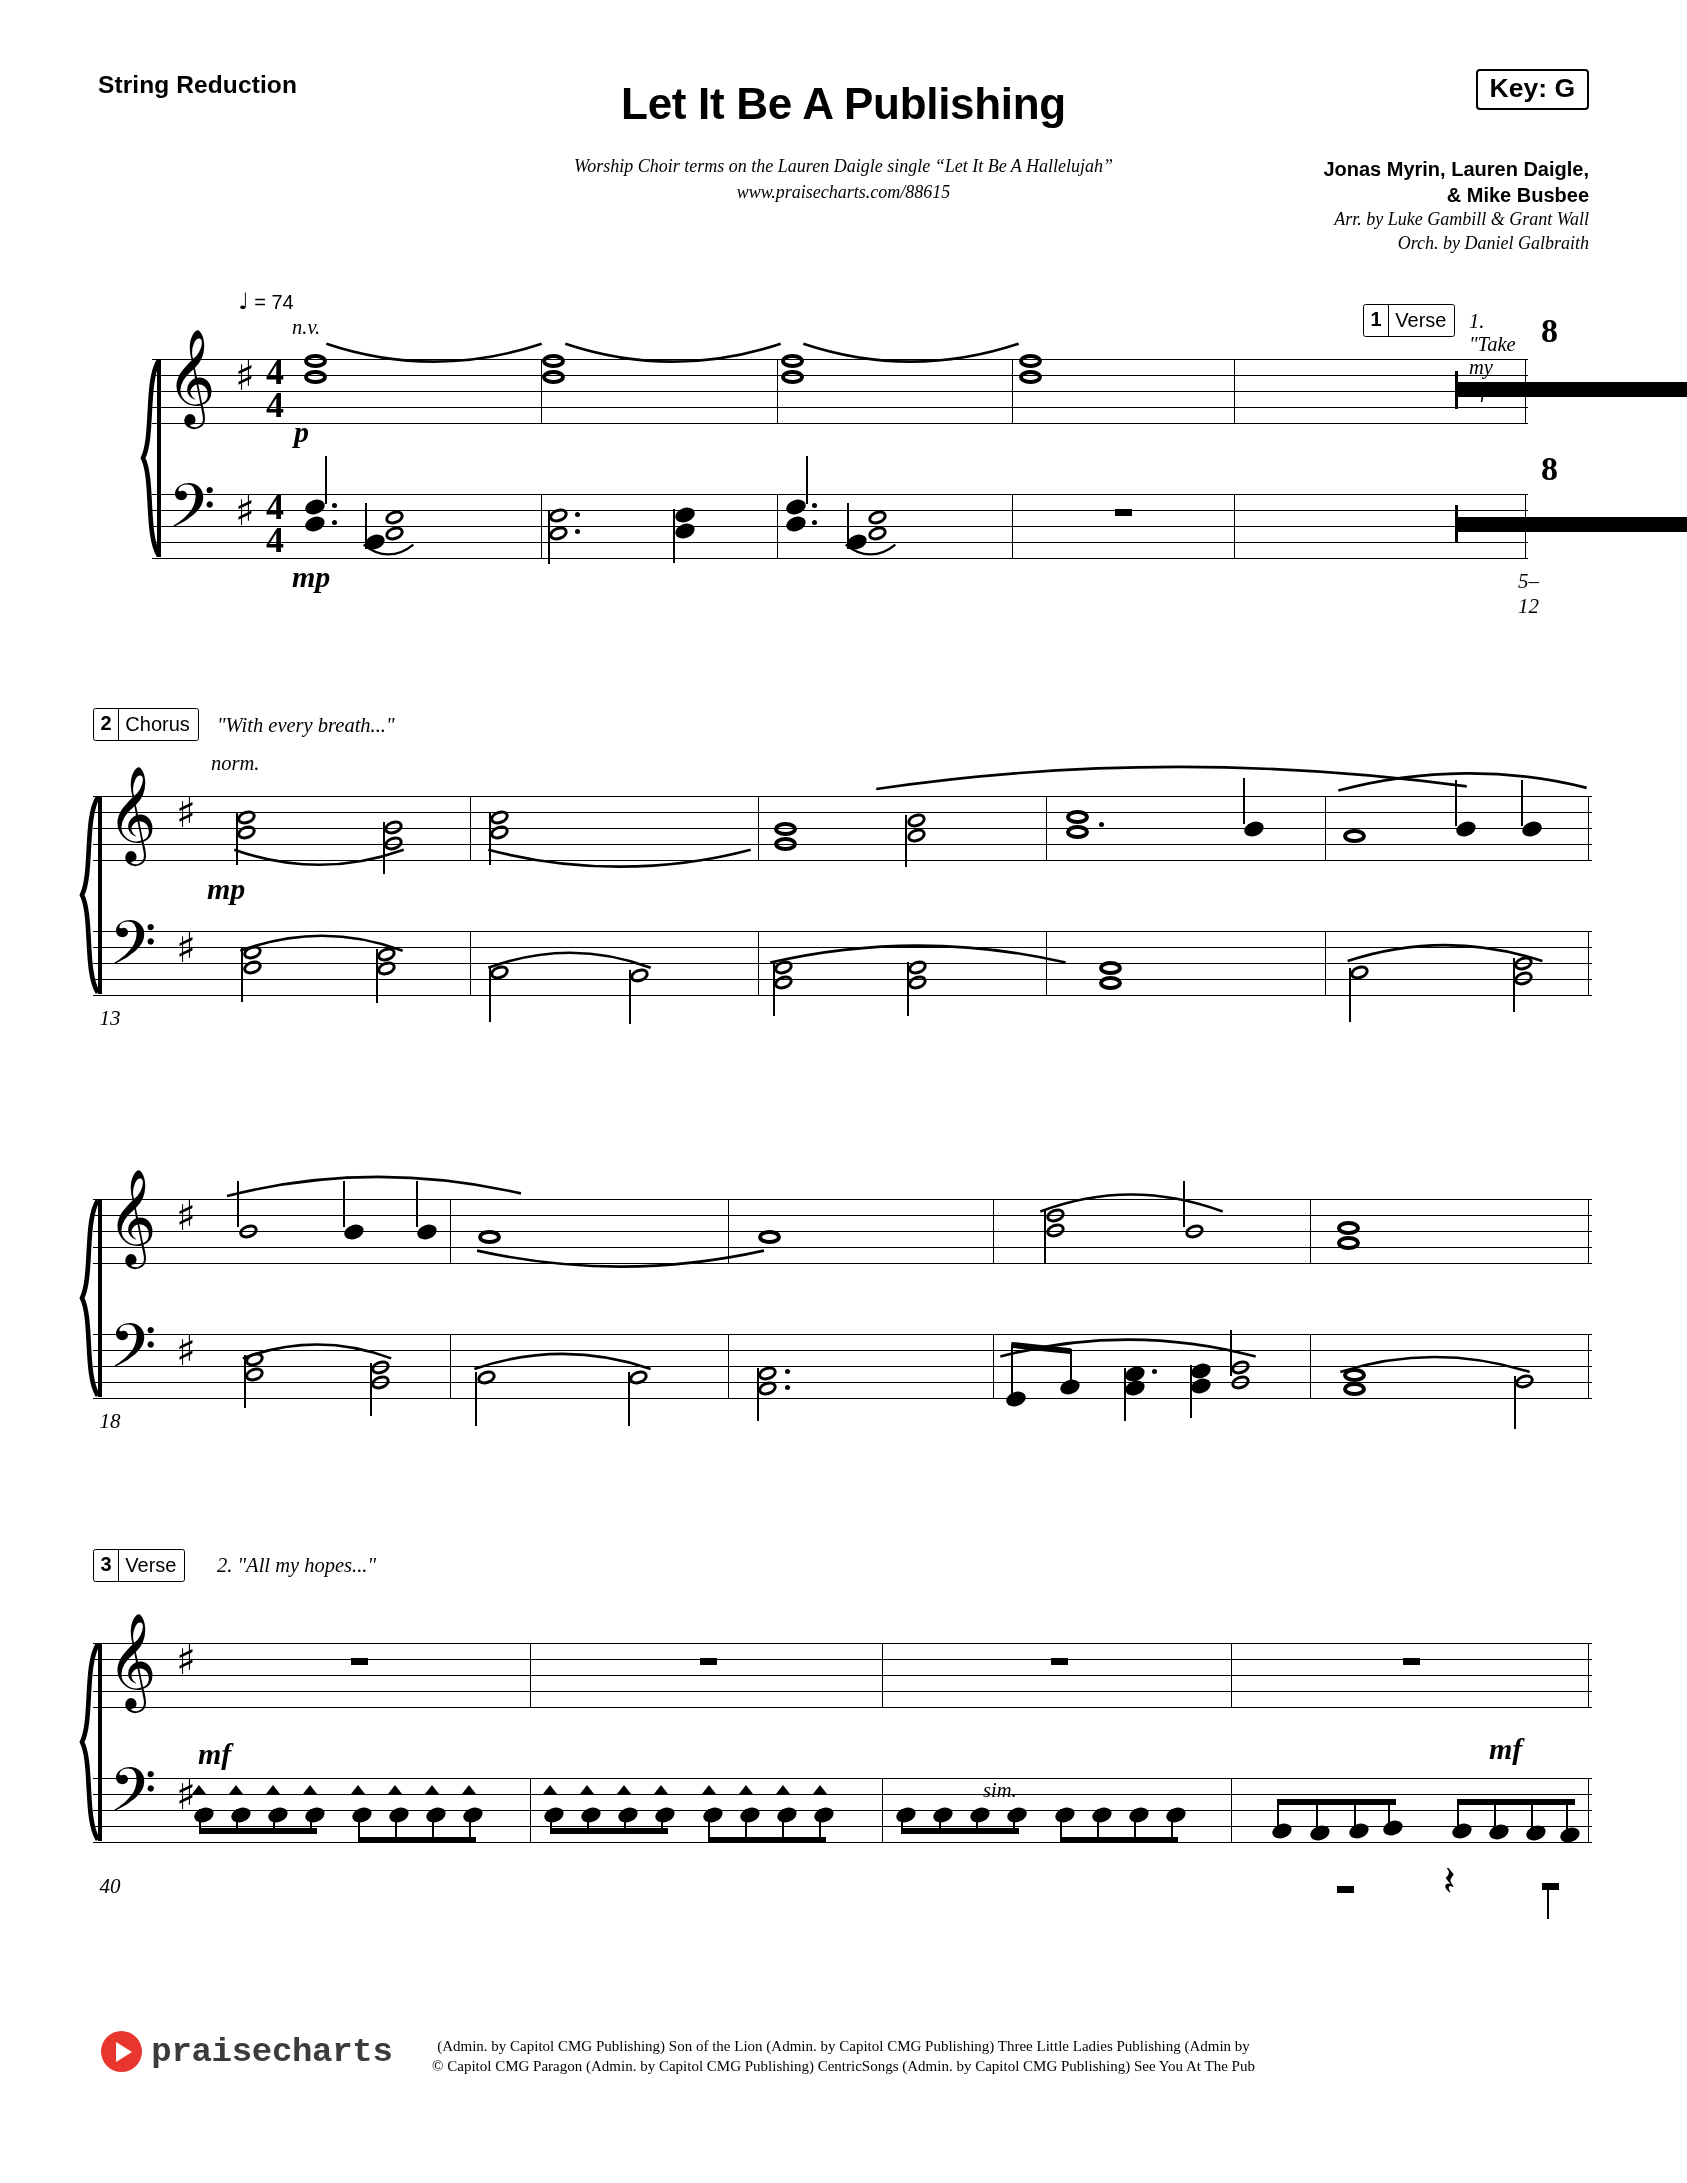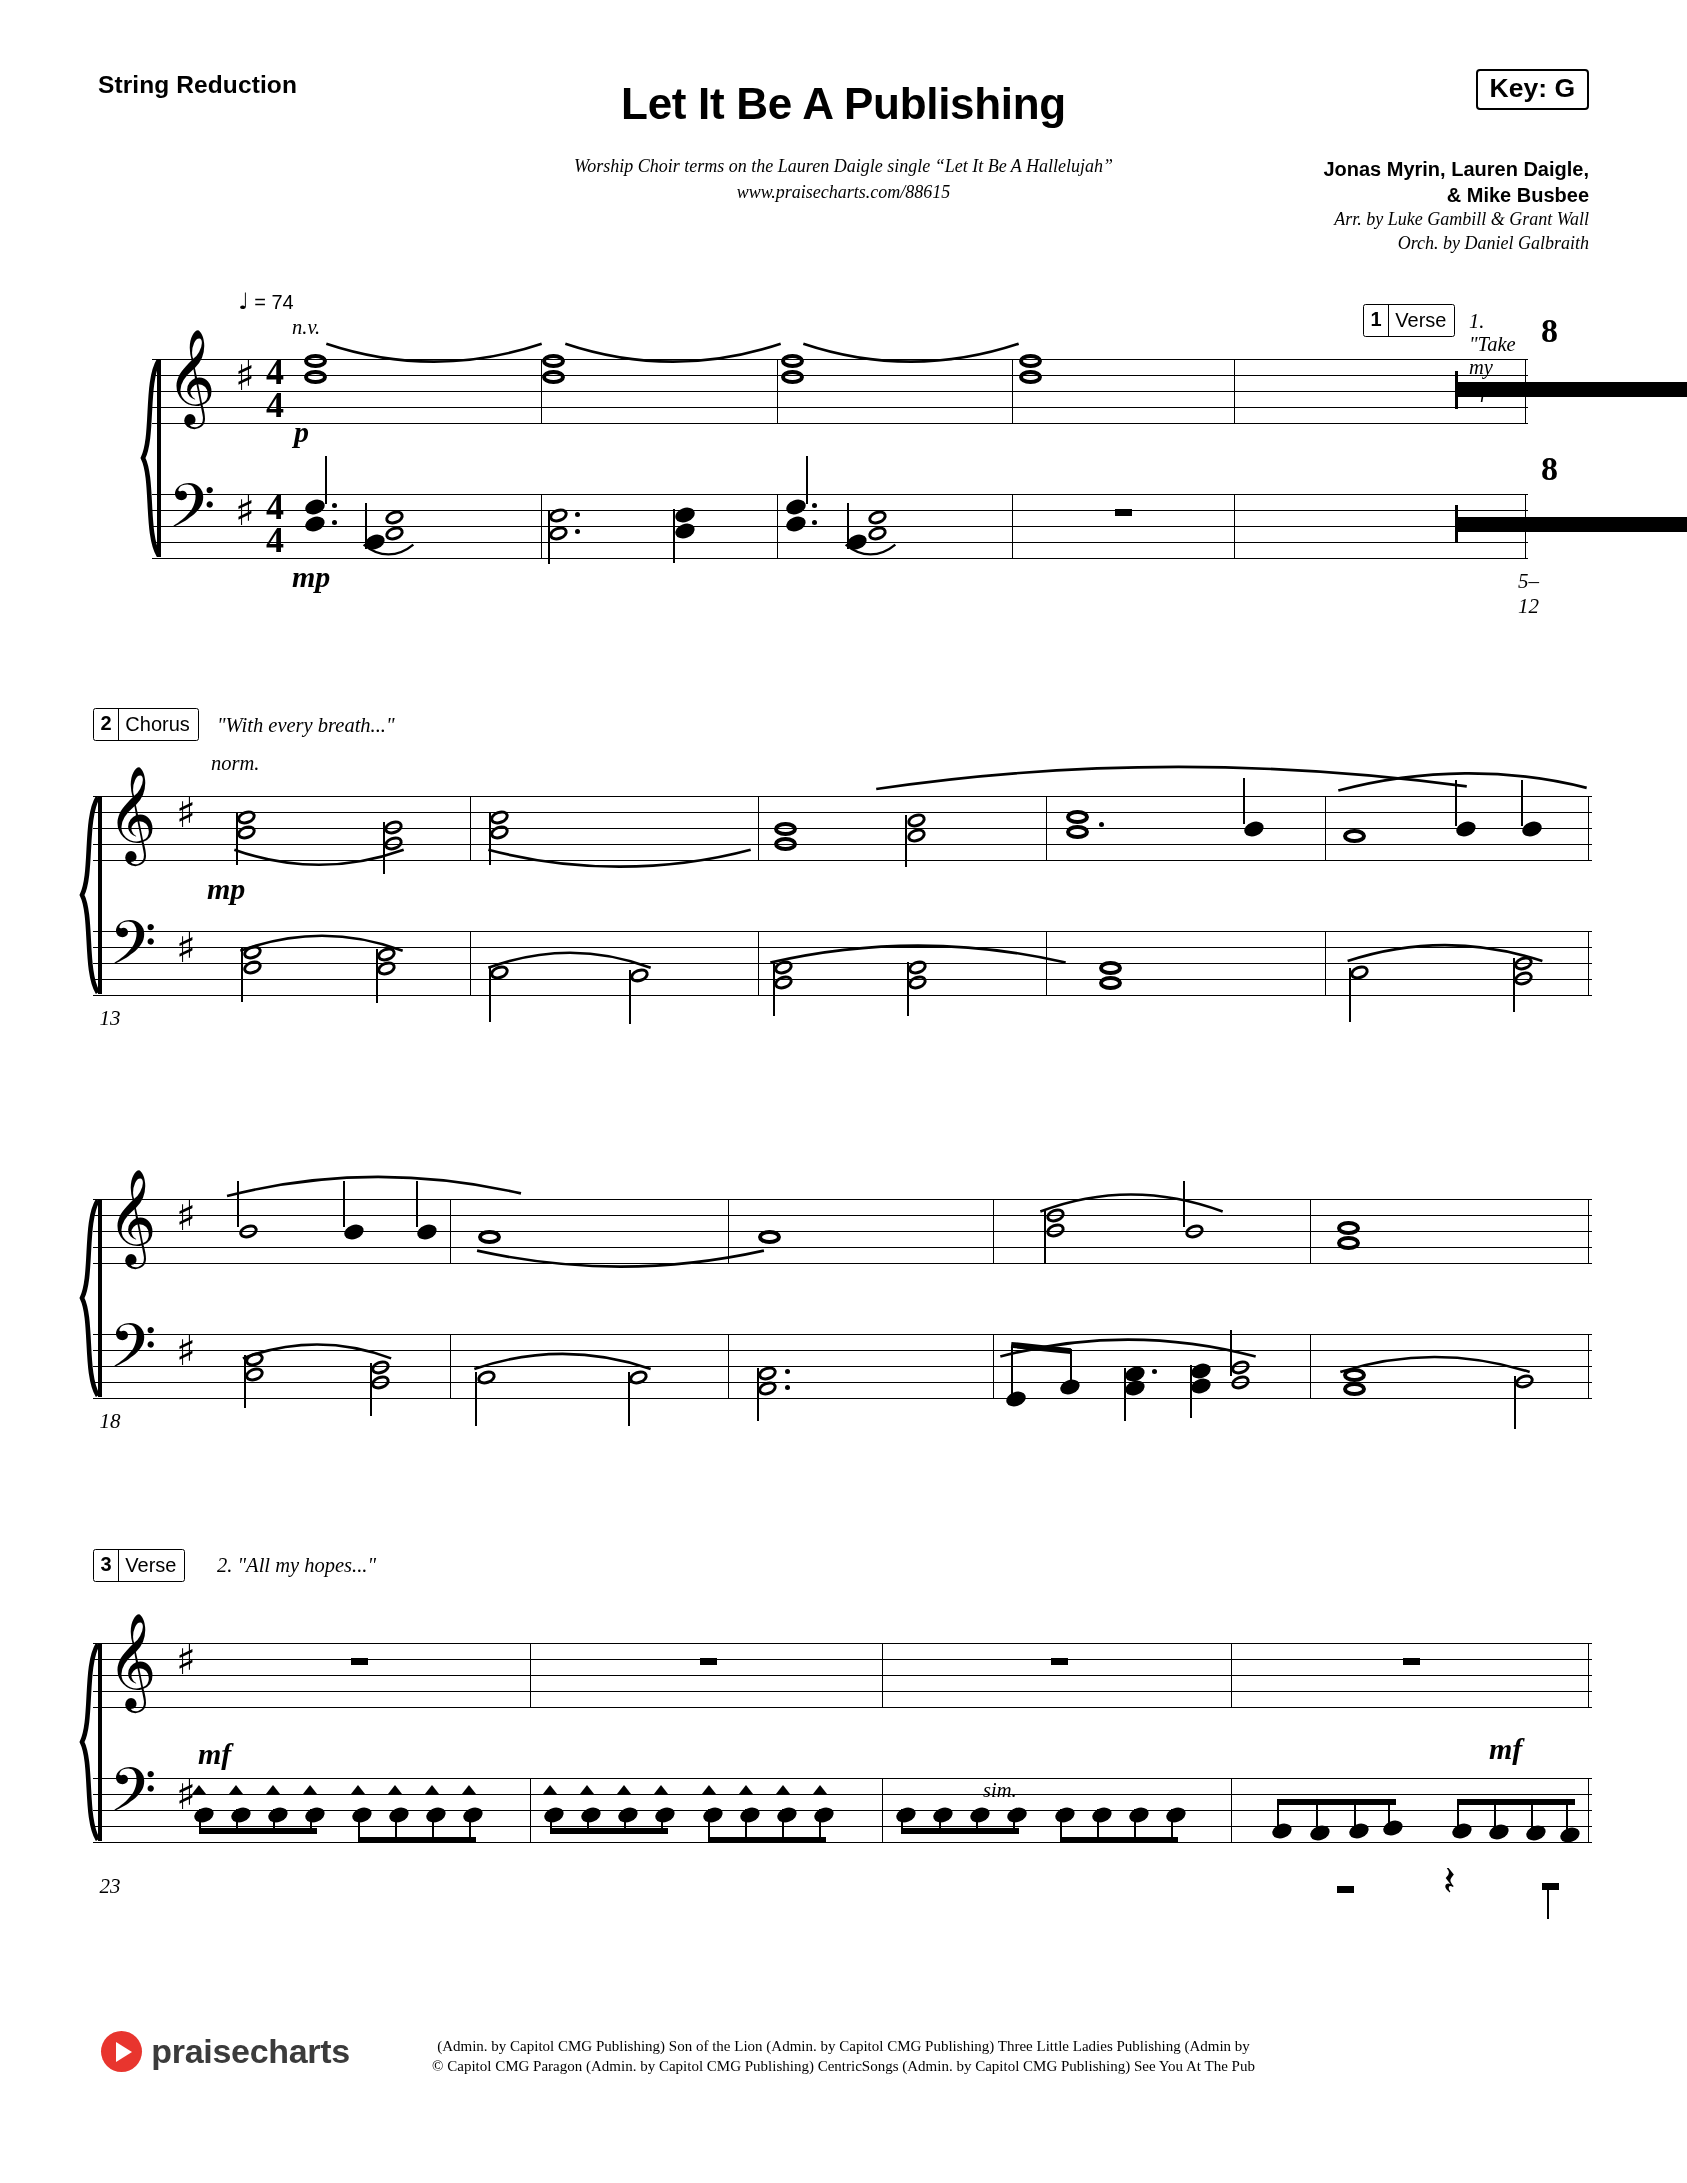--- a/index.html
+++ b/index.html
@@ -271,21 +271,21 @@
     margin-right: 9.3px;
   }
   .logo-tri {
     width: 0; height: 0;
     border-top: 10px solid transparent;
     border-bottom: 10px solid transparent;
     border-left: 16.5px solid #fff;
     margin-left: 4.6px;
   }
   .logo-text {
-    font-family: Liberation Sans, sans-serif;
+    font-family: Liberation Mono, monospace;
     font-weight: bold;
     font-size: 34px;
     letter-spacing: -0.3px;
     color: #3b3b3b;
   }
   .copyright {
     position: absolute;
     left: 50%;
     transform: translateX(-50%);
     bottom: 106px;
@@ -890,21 +890,21 @@
     <div class="nh" style="left:1433px; top:198px;"></div>
     <div class="stem" style="left:1438px; top:172px; height:30px;"></div>
     <div class="nh" style="left:1467px; top:200px;"></div>
     <div class="stem" style="left:1473px; top:172px; height:32px;"></div>
 
     <div class="rest-w" style="left:1244px; top:258px;"></div>
     <div class="qrest" style="left:1350px; top:233px;">𝄽</div>
     <div class="rest-w" style="left:1449px; top:255px;"></div>
     <div class="stem" style="left:1454px; top:259px; height:32px;"></div>
 
-    <div class="measure-num" style="left:6.6px; top:246px;">23</div>
+    <div class="measure-num" style="left:6.6px; top:246px;">40</div>
   </div>
 
   <div class="footer-logo">
     <div class="logo-circle">
       <div class="logo-tri"></div>
     </div>
     <div class="logo-text">praisecharts</div>
   </div>
 
   <div class="copyright">

